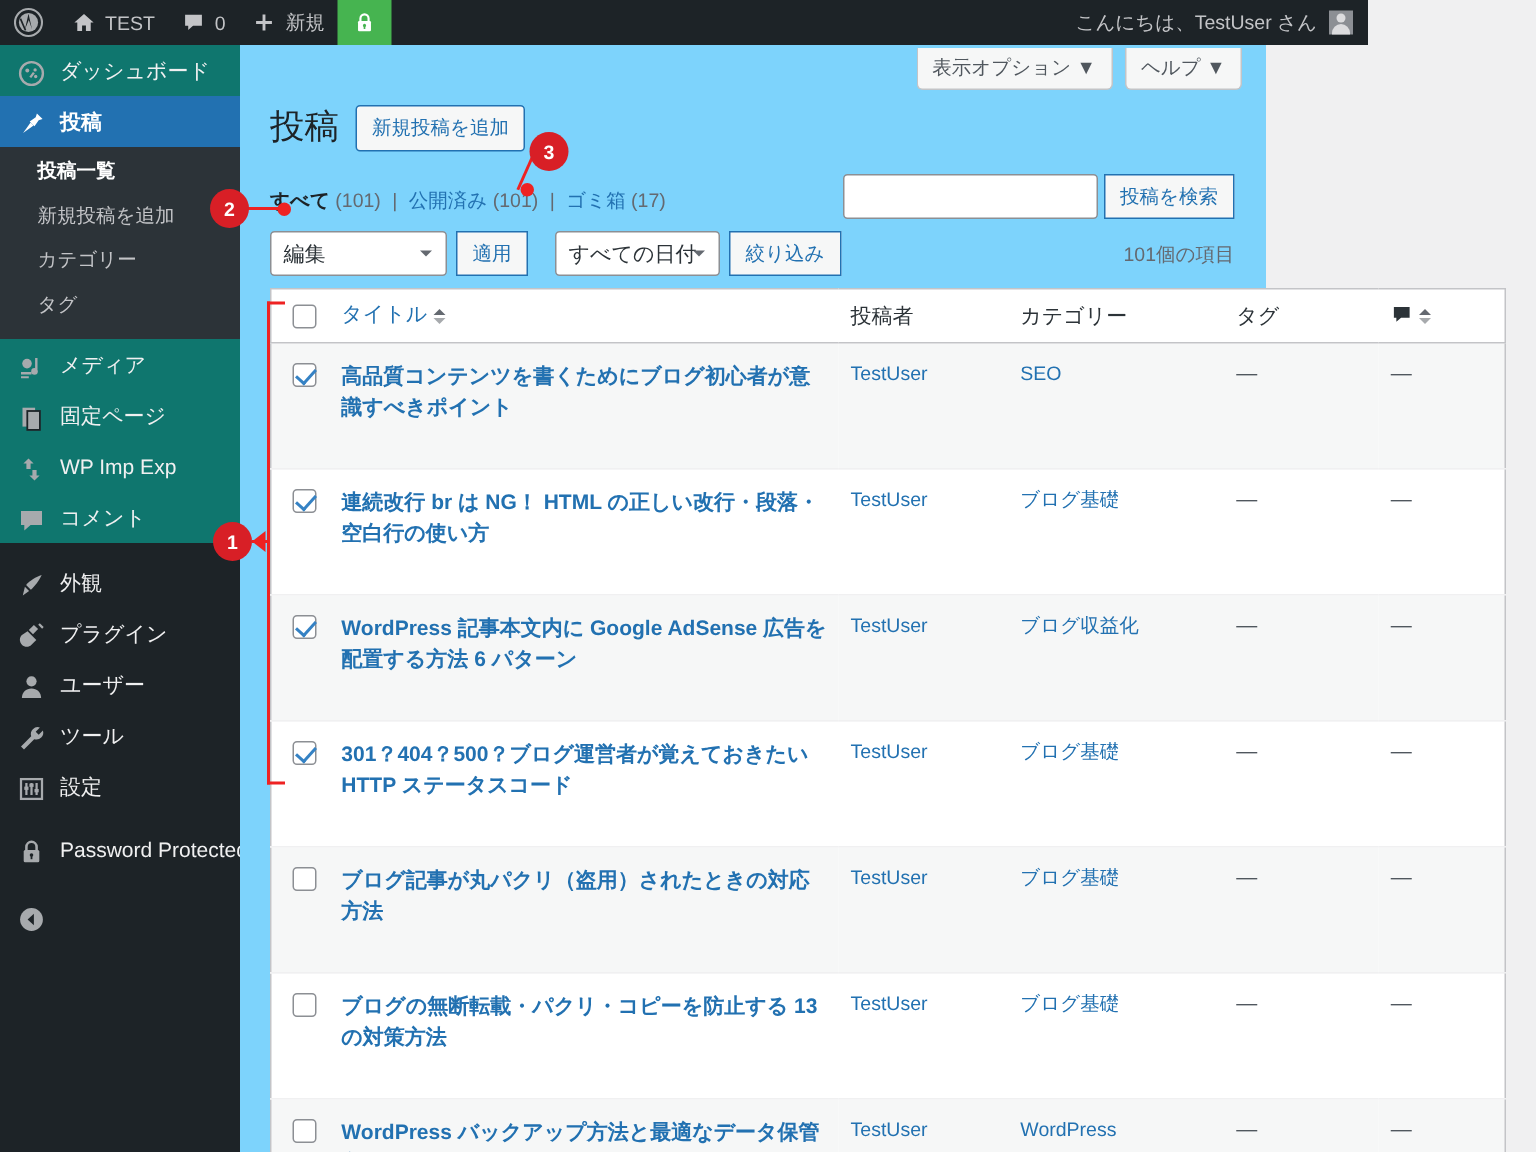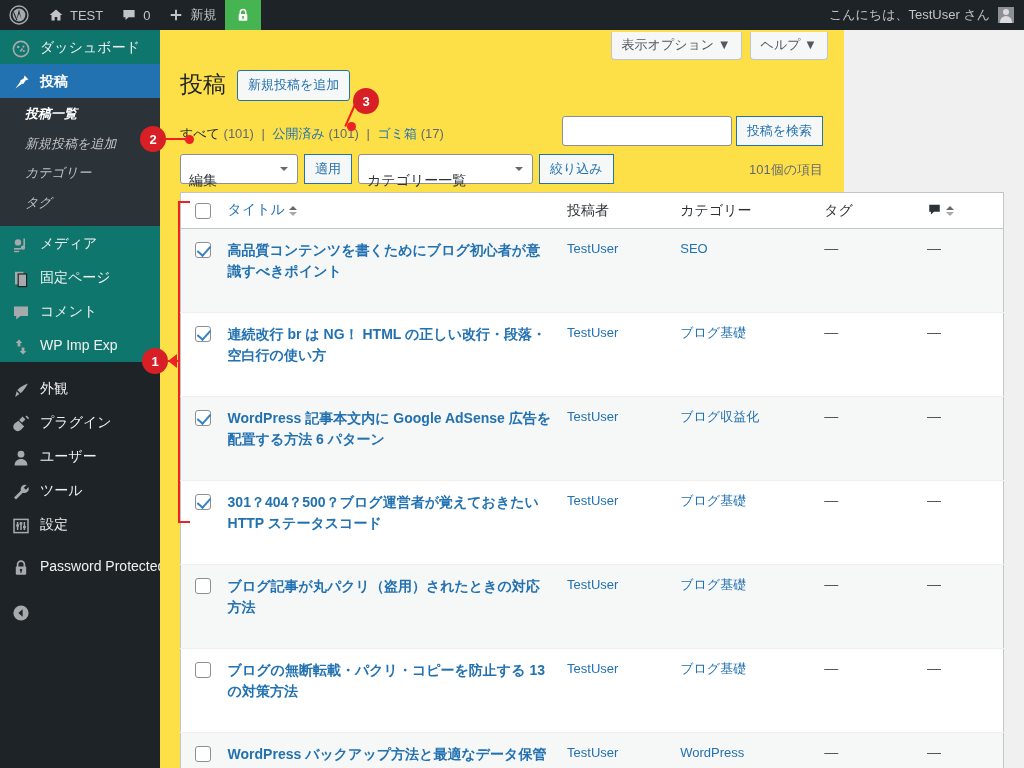--- a/index.html
+++ b/index.html
@@ -6,21 +6,21 @@
   html, body {
     width: 1024px; height: 768px;
     font-family: "Liberation Sans", "DejaVu Sans", sans-serif;
     background: #f0f0f1;
     overflow: hidden;
   }
   #screen { position: relative; width: 1024px; height: 768px; background: #f0f0f1; }
 
   
   #adminbar {
-    position: absolute; top: 0; left: 0; width: 1024px; height: 30px;
+    position: absolute; top: 0; left: 0; width: 912px; height: 30px;
     background: #1d2327; color: #c3c4c7;
     display: flex; align-items: center; font-size: 13px;
   }
   .ab-item {
     height: 30px; display: flex; align-items: center; gap: 6px;
     padding: 0 9px; color: #c3c4c7; white-space: nowrap;
   }
   .ab-item.wplogo { padding: 0 10px 0 9px; }
   .ab-green { background: #46b450; padding: 0 10px; }
   .ab-spacer { flex: 1 1 auto; }
@@ -43,70 +43,70 @@
     height: 34px; padding: 0 10px 0 11px; color: #f0f0f1; line-height: 34px;
     font-size: 14px; white-space: nowrap;
   }
   .m-item .glyph { width: 20px; height: 20px; flex: 0 0 20px; display:block; }
   .m-item.sep-top { margin-top: 9px; }
   .m-item.active { background: #2271b1; color: #fff; font-weight: 600; }
   .m-item.active::after {
     content: ""; position: absolute; right: -8px; top: 50%; margin-top: -8px;
     border: 8px solid transparent; border-right-color: #f0f0f1;
   }
-  .submenu { background: #2c3338; padding: 1px 0 9px; font-style: italic; }
+  .submenu { background: #2c3338; padding: 1px 0 9px; }
   .sub-item {
     display: block; padding: 6px 0 6px 25px; font-size: 13px; color: #c3c4c7; line-height: 1.35;
   }
   .sub-item.current { color: #fff; font-weight: 700; }
   .m-item.twoline { height: auto; padding-top: 7px; padding-bottom: 7px; line-height: 1.3; align-items: flex-start; }
   .m-item.twoline .glyph { margin-top: 1px; }
   .m-collapse { color:#a7aaad; }
 
   
-  #content { position: absolute; top: 30px; left: 160px; width: 684px; height: 738px; background:#fde047; }
+  #content { position: absolute; top: 30px; left: 160px; width: 684px; height: 738px; background:#7dd3fc; }
 
   .scr-opts { position: absolute; top: 2px; right: 16px; display: flex; gap: 8px; }
   .tabbtn {
     background: #f6f7f7; border: 1px solid #c3c4c7; border-top: none;
     border-radius: 0 0 4px 4px; color: #50575e; font-size: 13px;
     padding: 4px 10px 5px; line-height: 1.4; white-space: nowrap;
   }
 
   .page-head { position: absolute; top: 40px; left: 20px; display: flex; align-items: center; gap: 11px; }
   .page-title { font-size: 23px; font-weight: 400; color: #1d2327; line-height: 1.3; }
   .add-new {
     border: 1px solid #2271b1; color: #2271b1; background: #f6f7f7;
     border-radius: 3px; font-size: 13px; padding: 4px 10px 5px; line-height: 1.5;
   }
 
   .subsubsub {
     position: absolute; top: 95px; left: 20px; font-size: 13px; color: #2271b1;
     white-space: nowrap;
   }
-  .subsubsub .cur { color: #1d2327; font-weight: 400; }
+  .subsubsub .cur { color: #1d2327; font-weight: 700; }
   .subsubsub .cnt { color: #646970; }
   .subsubsub .sep { color: #646970; padding: 0 4px; }
 
   .searchbox { position: absolute; top: 86px; right: 21px; display: flex; gap: 4px; }
   .searchbox input {
     width: 170px; height: 30px; border: 1px solid #8c8f94; border-radius: 3px;
     background: #fff; padding: 0 8px; font-size: 14px; color: #2c3338;
   }
   .btn-secondary {
     border: 1px solid #2271b1; color: #2271b1; background: #f6f7f7;
     border-radius: 0; font-size: 13px; height: 30px; padding: 0 10px;
     white-space: nowrap; line-height: 28px; font-family: Liberation Serif, serif;
   }
 
   .tablenav { position: absolute; top: 124px; left: 20px; display: flex; align-items: center; gap: 6px; }
   .sel {
     position: relative; height: 30px; border: 1px solid #8c8f94; border-radius: 3px;
     background: #fff; color: #2c3338; font-size: 14px; line-height: 28px;
-    padding: 11px 26px 0 8px; white-space: nowrap;
+    padding: 0 26px 0 8px; white-space: nowrap;
   }
   .sel::after {
     content: ""; position: absolute; right: 9px; top: 12px;
     border: 4px solid transparent; border-top-color: #646970;
   }
   .sel.w-edit { width: 118px; }
   .sel.w-date { width: 110px; padding-right: 22px; }
   .sel.w-cat  { width: 175px; }
   .gap-l { margin-left: 12px; }
 
@@ -273,34 +273,34 @@
             <rect x="4" y="2.8" width="8.4" height="12.6" fill="#a7aaad"></rect>
             <rect x="7.2" y="5" width="8.4" height="12.6" fill="#a7aaad" stroke="#1d2327" stroke-width="1.2"></rect>
           </svg>
         </span>
         <span>固定ページ</span>
       </div>
 
       <div class="m-item">
         <span class="glyph">
           <svg width="20" height="20" viewBox="0 0 20 20" aria-hidden="true">
-            <path d="M3 3.6 h14 v9.4 h-7.6 l-4.2 3.6 v-3.6 H3 Z" fill="#a7aaad"></path>
-          </svg>
-        </span>
-        <span>コメント</span>
-      </div>
-
-      <div class="m-item">
-        <span class="glyph">
-          <svg width="20" height="20" viewBox="0 0 20 20" aria-hidden="true">
             <path d="M8 2.6 L11.4 6 L9.4 6 L9.4 9.6 L6.6 9.6 L6.6 6 L4.6 6 Z" fill="#a7aaad"></path>
             <path d="M12 17.4 L8.6 14 L10.6 14 L10.6 10.4 L13.4 10.4 L13.4 14 L15.4 14 Z" fill="#a7aaad"></path>
           </svg>
         </span>
         <span>WP Imp Exp</span>
+      </div>
+
+      <div class="m-item">
+        <span class="glyph">
+          <svg width="20" height="20" viewBox="0 0 20 20" aria-hidden="true">
+            <path d="M3 3.6 h14 v9.4 h-7.6 l-4.2 3.6 v-3.6 H3 Z" fill="#a7aaad"></path>
+          </svg>
+        </span>
+        <span>コメント</span>
       </div>
     </div>
 
     <div class="m-item sep-top">
       <span class="glyph">
         <svg width="20" height="20" viewBox="0 0 20 20" aria-hidden="true">
           <path d="M16.8 3.4 C13 4.6 8.8 7.2 6.4 10 L9.6 13.2 C12.4 10.8 15.2 6.8 16.8 3.4 Z" fill="#a7aaad"></path>
           <path d="M5.6 11.2 L8.4 14 L4.2 17 Z" fill="#a7aaad"></path>
         </svg>
       </span>
@@ -396,21 +396,21 @@
     </div>
 
     <div class="searchbox">
       <input type="text" placeholder="" style="">
       <span class="btn-secondary">投稿を検索</span>
     </div>
 
     <div class="tablenav">
       <span class="sel w-edit">編集</span>
       <span class="btn-secondary">適用</span>
-      <span class="sel w-cat">カテゴリー一覧</span>
+      <span class="sel w-date gap-l">すべての日付</span>
       <span class="btn-secondary">絞り込み</span>
     </div>
 
     <div class="item-count">101個の項目</div>
 
     <table class="wp-table">
       <thead>
         <tr>
           <th class="col-cb">
             <span class="cb"></span>

